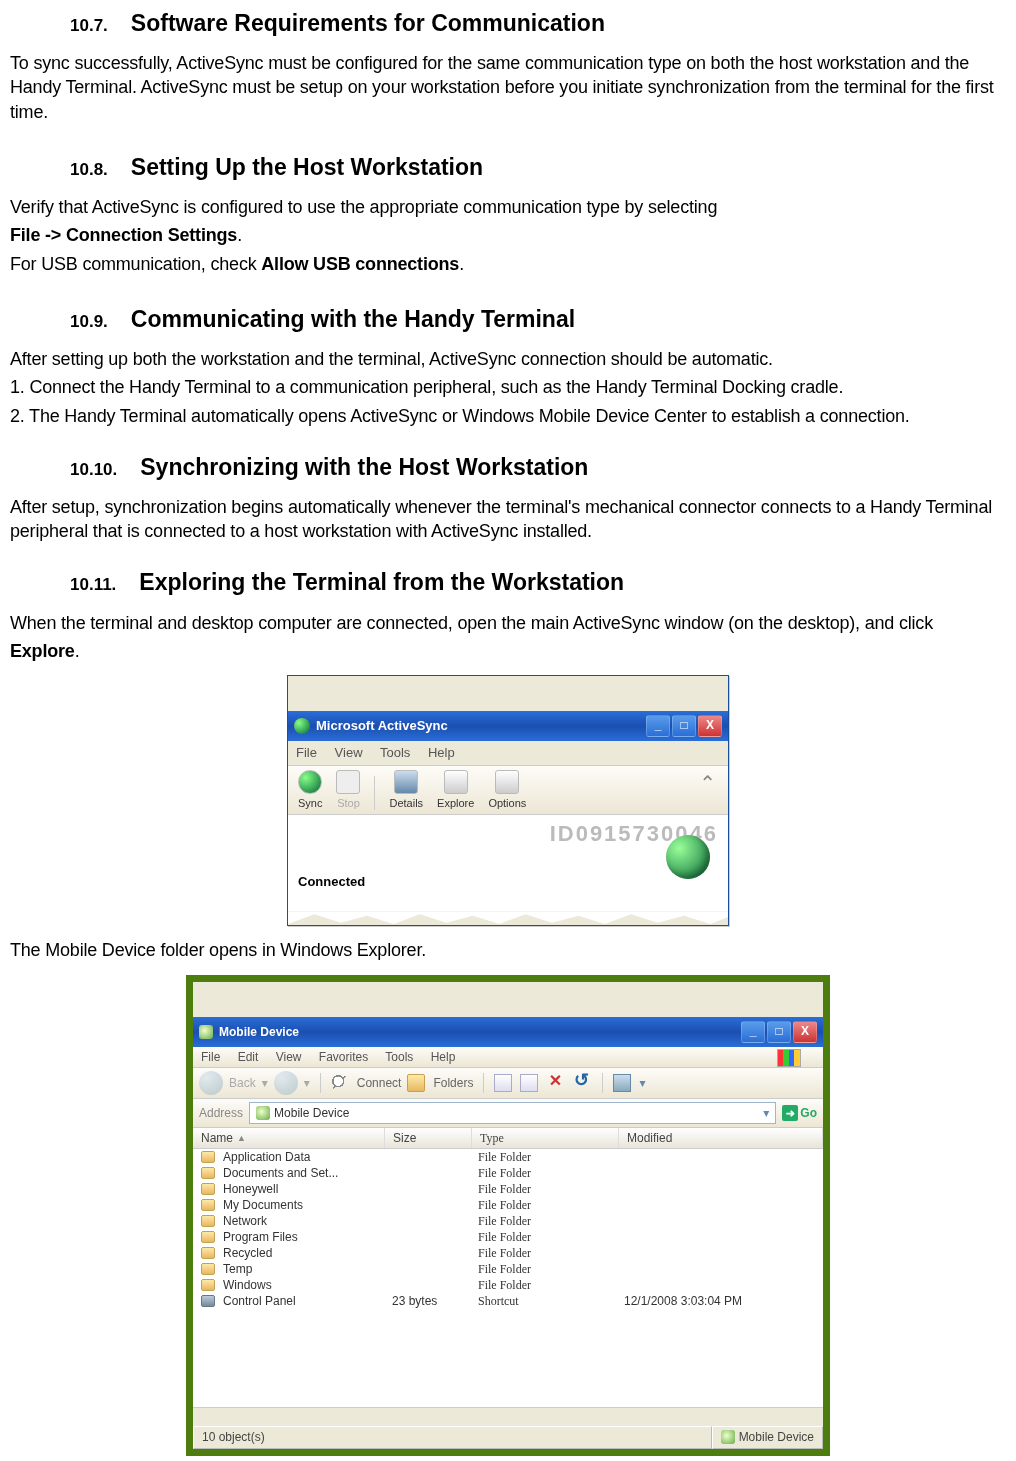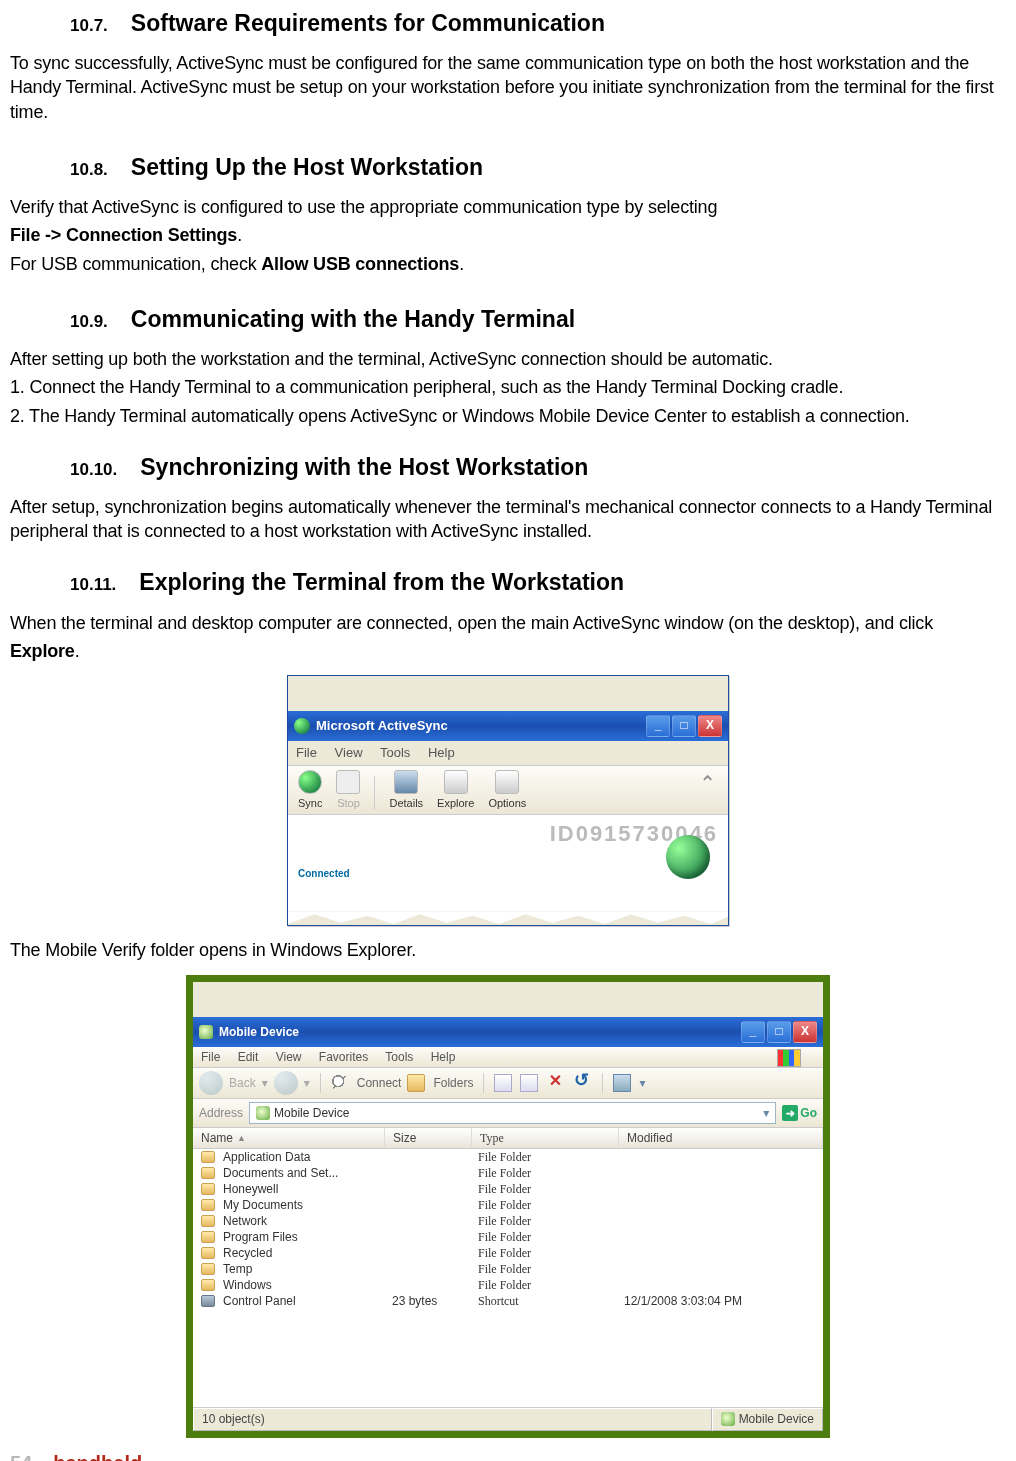--- a/index.html
+++ b/index.html
@@ -122,24 +122,24 @@
     height: 92px;
   }
   .device-id {
     font-size: 22px;
     font-weight: bold;
     color: #bbb;
     letter-spacing: 2px;
     text-align: right;
   }
   .connected {
-    font-size: 10px;
+    font-size: 13px;
     font-weight: bold;
-    color: #0369a1;
-    margin-top: 18px;
+    color: #000000;
+    margin-top: 24px;
   }
   .sync-icon-big {
     position: absolute;
     right: 18px;
     top: 20px;
     width: 44px; height: 44px;
     border-radius: 50%;
     background: radial-gradient(circle at 30% 30%, #9f9, #063);
     box-shadow: inset -4px -4px 6px rgba(0,0,0,0.3);
   }
@@ -283,20 +283,21 @@
     border-top: 1px solid #ccc;
     display: flex;
     font-size: 12px;
     color: #444;
   }
   .statusbar > div {
     padding: 2px 8px;
     border: 1px solid #fff;
     border-right-color: #bbb;
     border-bottom-color: #bbb;
+    margin-top: 18px;
   }
   .status-left { flex: 1;}
   .status-right { display: flex; align-items: center; gap: 4px;}
   .md-icon {
     width: 14px; height: 14px;
     background: radial-gradient(circle at 40% 40%, #efc, #6a4);
     border-radius: 3px;
     display: inline-block;
   }
   .footer {
@@ -398,21 +399,21 @@
     </div>
     <div class="as-body">
       <div class="device-id">ID0915730046</div>
       <div class="connected">Connected</div>
       <div class="sync-icon-big"></div>
     </div>
     <div class="torn-edge"></div>
   </div>
 </div>
 
-<p>The Mobile Verify folder opens in Windows Explorer.</p>
+<p>The Mobile Device folder opens in Windows Explorer.</p>
 
 <div class="img-wrap">
   <div class="explorer-window">
     <div class="titlebar">
       <div class="titlebar-left">
         <span class="md-icon"></span>
         <span>Mobile Device</span>
       </div>
       <div class="winbtns">
         <span class="winbtn">_</span>

